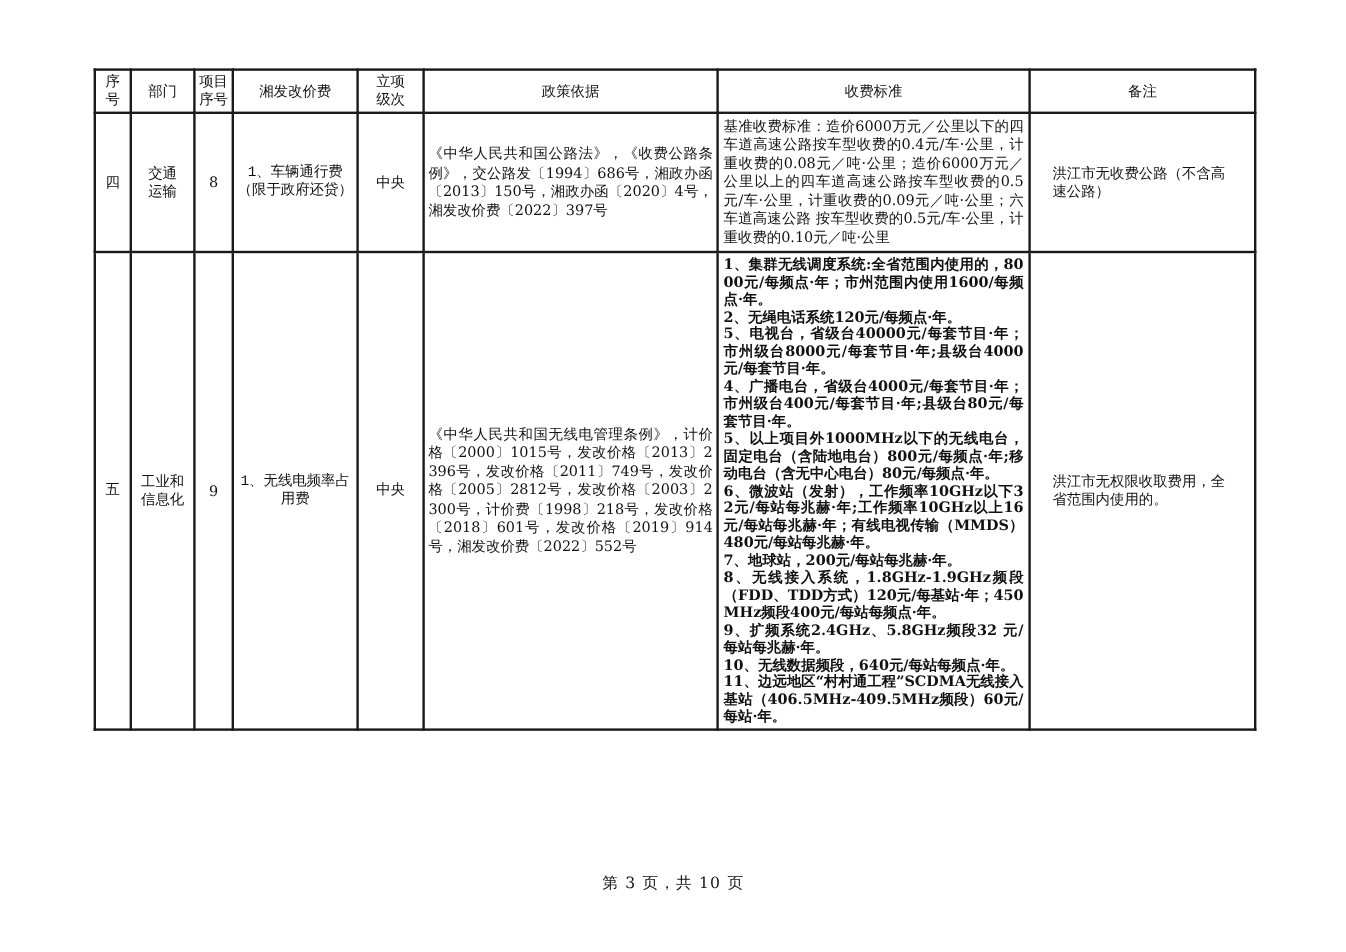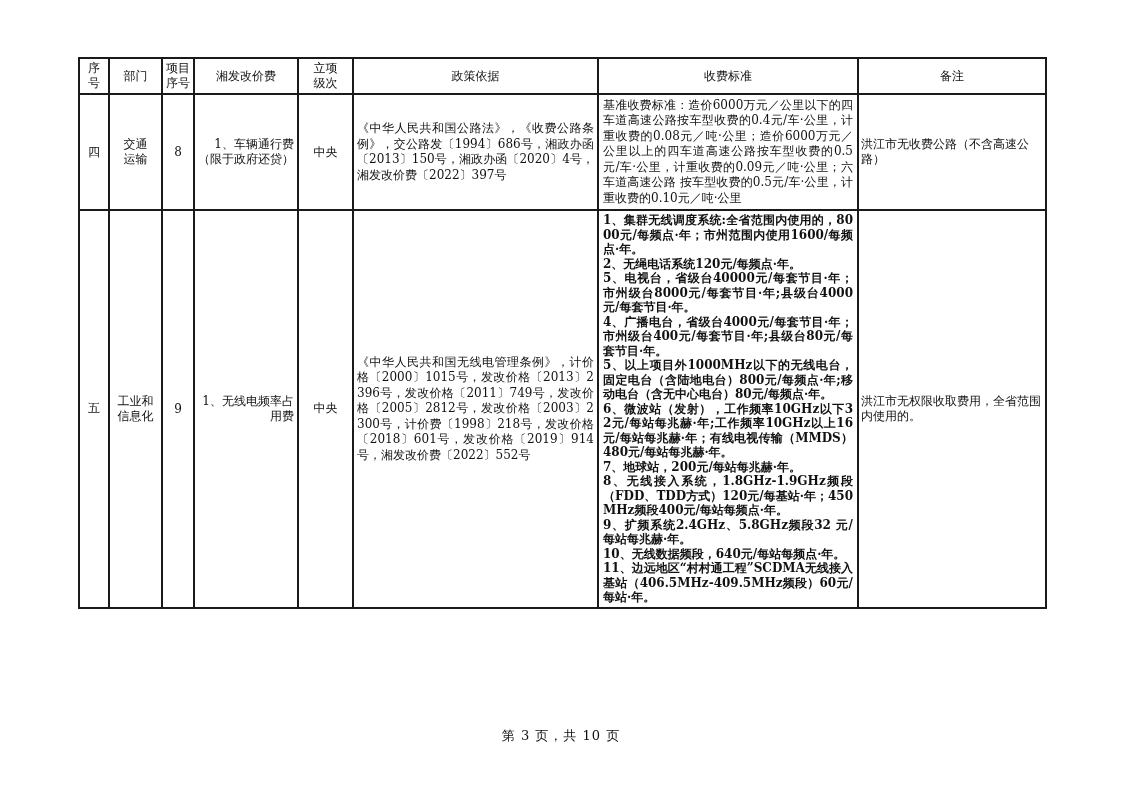--- a/index.html
+++ b/index.html
@@ -38,27 +38,27 @@
   }
   .fee-table th {
     text-align: center;
     line-height: 15px;
     white-space: pre-line;
   }
   tr.header-row { height: 24px; }
   tr.row-1 { height: 116px; }
   tr.row-2 { height: 383px; }
   .c-center { text-align: center; }
-  .c-left   { text-align: right; line-height: 15px; }
+  .c-left   { text-align: center; line-height: 15px; font-family: Liberation Mono, monospace; }
   .c-just   { text-align: justify; line-height: 15.5px; margin-top: 36px; }
   .pre      { white-space: pre-line; line-height: 15px; margin-left: 28px; }
   td.fee-cell { padding: 2px 4px; }
   .row-1 td.fee-cell .fee-line { line-height: 15.5px; text-align: justify; }
   .row-2 td.fee-cell .fee-line { line-height: 14.5px; text-align: justify; font-weight: bold; }
-  td.remark-cell { padding: 2px 2px; line-height: 15px; }
+  td.remark-cell { padding: 2px 18px; line-height: 15px; }
   .footer {
     position: absolute;
     left: 0;
     top: 727px;
     width: 1122px;
     text-align: center;
     font-size: 13px;
     letter-spacing: 1px;
     color: #111111;
   }

